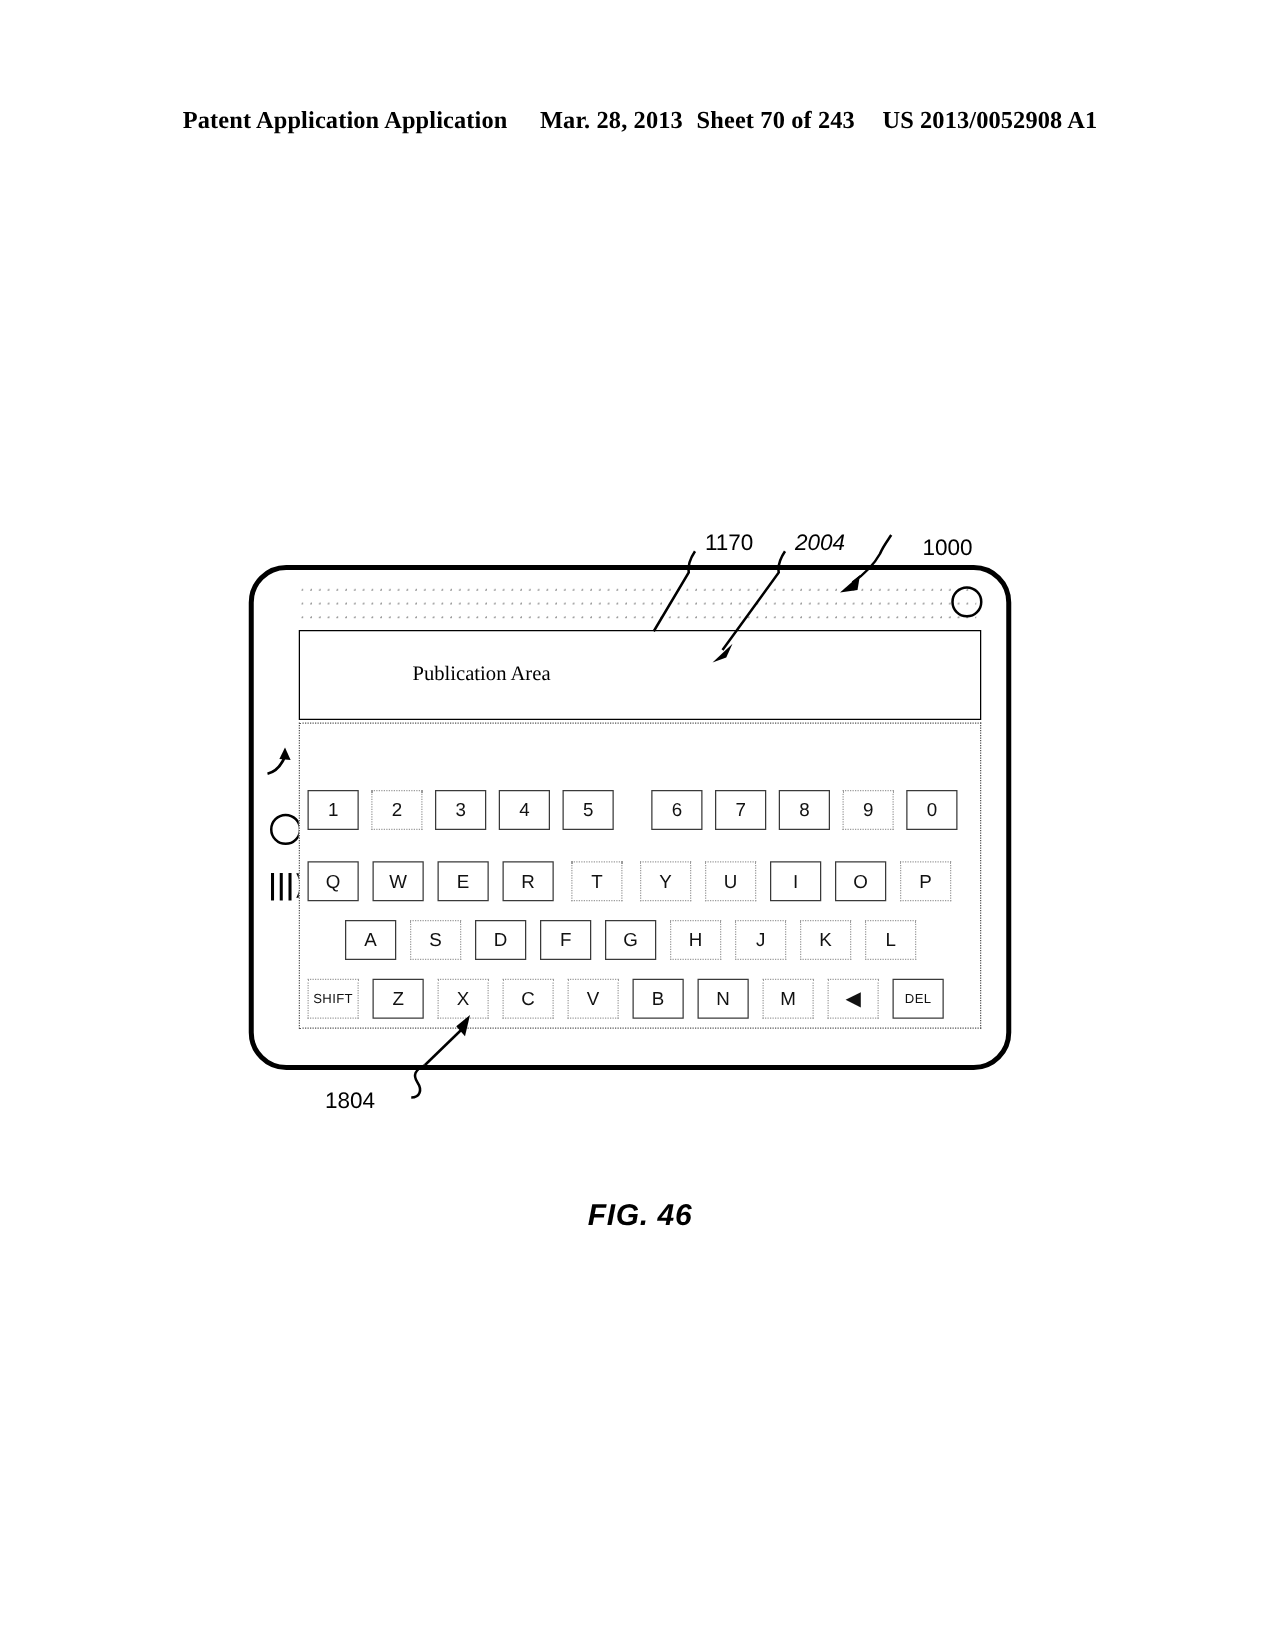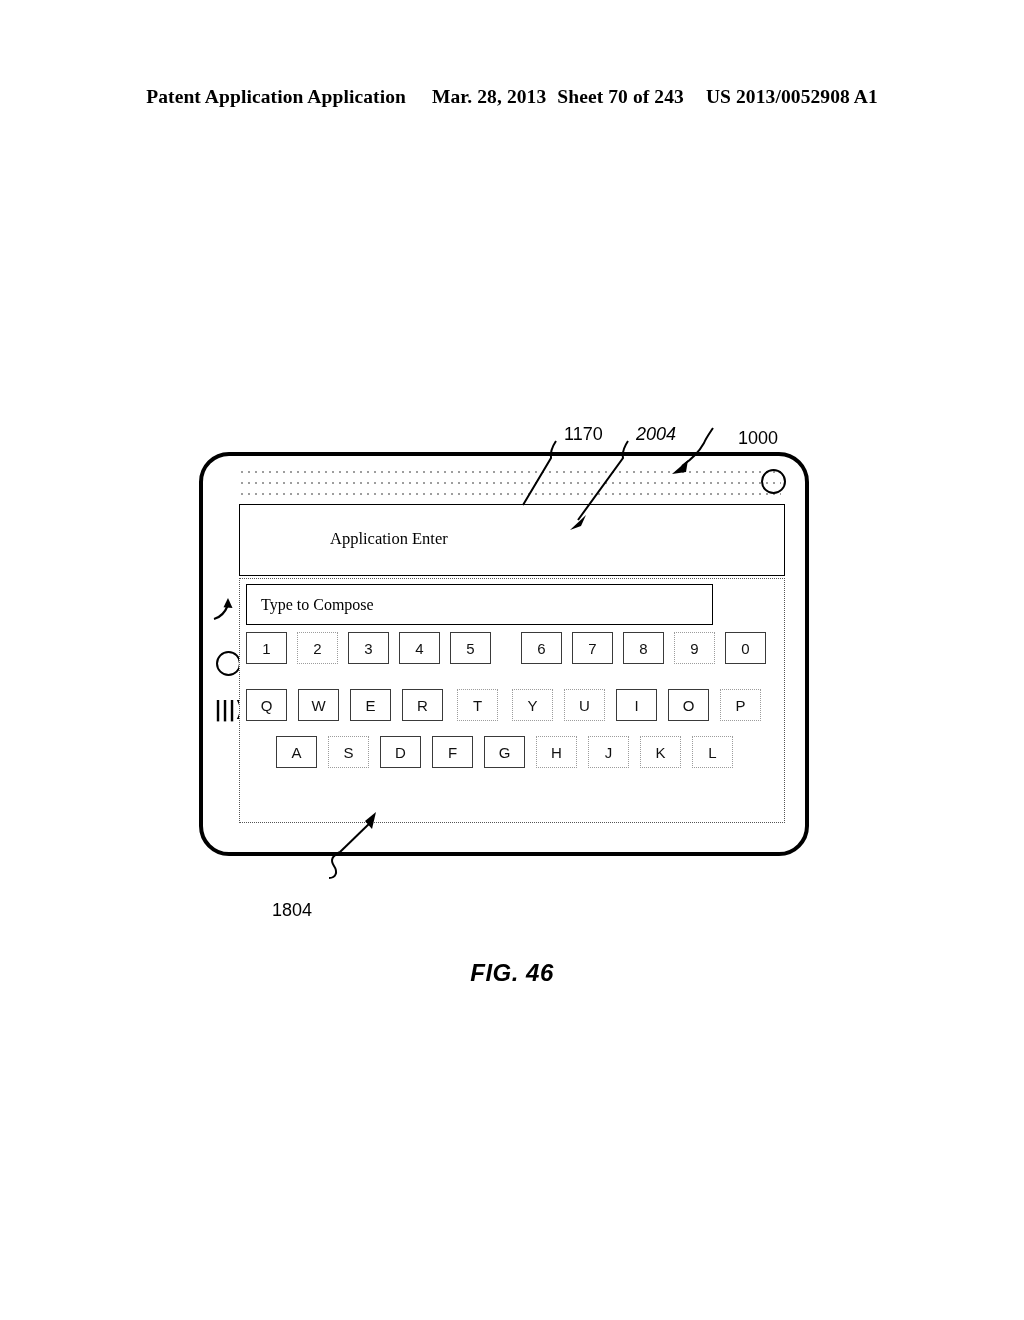--- a/index.html
+++ b/index.html
@@ -230,28 +230,25 @@
   <div class="speaker-icon">|||)</div>
 
   <div class="bezel-arrow">
     <svg width="34" height="34" viewBox="0 0 34 34">
       <path d="M6 27 C 10 26, 16 23, 20 13" stroke="#000" stroke-width="2.2" fill="none"></path>
       <path d="M20 6 L 24.5 16 L 15.5 15.2 Z" fill="#000"></path>
     </svg>
   </div>
 
   <div class="app-area">
-    <div class="app-area-label">Application Enter</div>
+    <div class="app-area-label">Publication Area</div>
   </div>
 
   <div class="keyboard-panel">
 
-    <div class="compose-field">
-      <div class="compose-text">Type to Compose</div>
-    </div>
 
     <div class="key-row" id="row-number" style="left:6px; top:53px; width:534px;">
         <div class="key solidish" style="left: 0px; width: 41px;">1</div>
         <div class="key faint" style="left: 51px; width: 41px;">2</div>
         <div class="key solidish" style="left: 102px; width: 41px;">3</div>
         <div class="key solidish" style="left: 153px; width: 41px;">4</div>
         <div class="key solidish" style="left: 204px; width: 41px;">5</div>
         <div class="key solidish" style="left: 275px; width: 41px;">6</div>
         <div class="key solidish" style="left: 326px; width: 41px;">7</div>
         <div class="key solidish" style="left: 377px; width: 41px;">8</div>
@@ -274,20 +271,32 @@
         <div class="key solidish" style="left: 30px; width: 41px;">A</div>
         <div class="key faint" style="left: 82px; width: 41px;">S</div>
         <div class="key solidish" style="left: 134px; width: 41px;">D</div>
         <div class="key solidish" style="left: 186px; width: 41px;">F</div>
         <div class="key solidish" style="left: 238px; width: 41px;">G</div>
         <div class="key faint" style="left: 290px; width: 41px;">H</div>
         <div class="key faint" style="left: 342px; width: 41px;">J</div>
         <div class="key faint" style="left: 394px; width: 41px;">K</div>
         <div class="key faint" style="left: 446px; width: 41px;">L</div>
       </div>
+    <div class="key-row" id="row-shift" style="left:6px; top:204px; width:534px;">
+        <div class="key faint small-label" style="left: 0px; width: 41px;">SHIFT</div>
+        <div class="key solidish" style="left: 52px; width: 41px;">Z</div>
+        <div class="key faint" style="left: 104px; width: 41px;">X</div>
+        <div class="key faint" style="left: 156px; width: 41px;">C</div>
+        <div class="key faint" style="left: 208px; width: 41px;">V</div>
+        <div class="key solidish" style="left: 260px; width: 41px;">B</div>
+        <div class="key solidish" style="left: 312px; width: 41px;">N</div>
+        <div class="key faint" style="left: 364px; width: 41px;">M</div>
+        <div class="key faint arrow-label" style="left: 416px; width: 41px;">◀</div>
+        <div class="key solidish small-label" style="left: 468px; width: 41px;">DEL</div>
+      </div>
 
   </div>
 </div>
 
 <svg class="leaders">
 
   <path d="M556 441 C 552 447, 550 452, 551 458 L 523 505" stroke="#000" stroke-width="2" fill="none"></path>
 
   <path d="M628 441 C 624 447, 622 452, 623 458 L 578 520" stroke="#000" stroke-width="2" fill="none"></path>
   <path d="M570 530 L 586 515 L 581 526 Z" fill="#000"></path>
@@ -296,15 +305,15 @@
   <path d="M672 474 L 688 460 L 686 472 Z" fill="#000"></path>
 
   <path d="M329 878 C 336 878, 338 872, 334 866 C 330 860, 332 856, 340 852" stroke="#000" stroke-width="2" fill="none"></path>
   <path d="M340 852 L 372 821" stroke="#000" stroke-width="2" fill="none"></path>
   <path d="M376 812 L 372 829 L 365 821 Z" fill="#000"></path>
 </svg>
 
 <div class="ref-num" style="left:564px; top:424px;">1170</div>
 <div class="ref-num" style="left:636px; top:424px;font-style:italic;">2004</div>
 <div class="ref-num" style="left:722px; top:428px;margin-left:16px;">1000</div>
-<div class="ref-num" style="left:272px; top:870px;margin-top:30px;">1804</div>
+<div class="ref-num" style="left:260px; top:870px;">1804</div>
 
 <div class="fig-caption">FIG. 46</div>
 
 </body></html>

